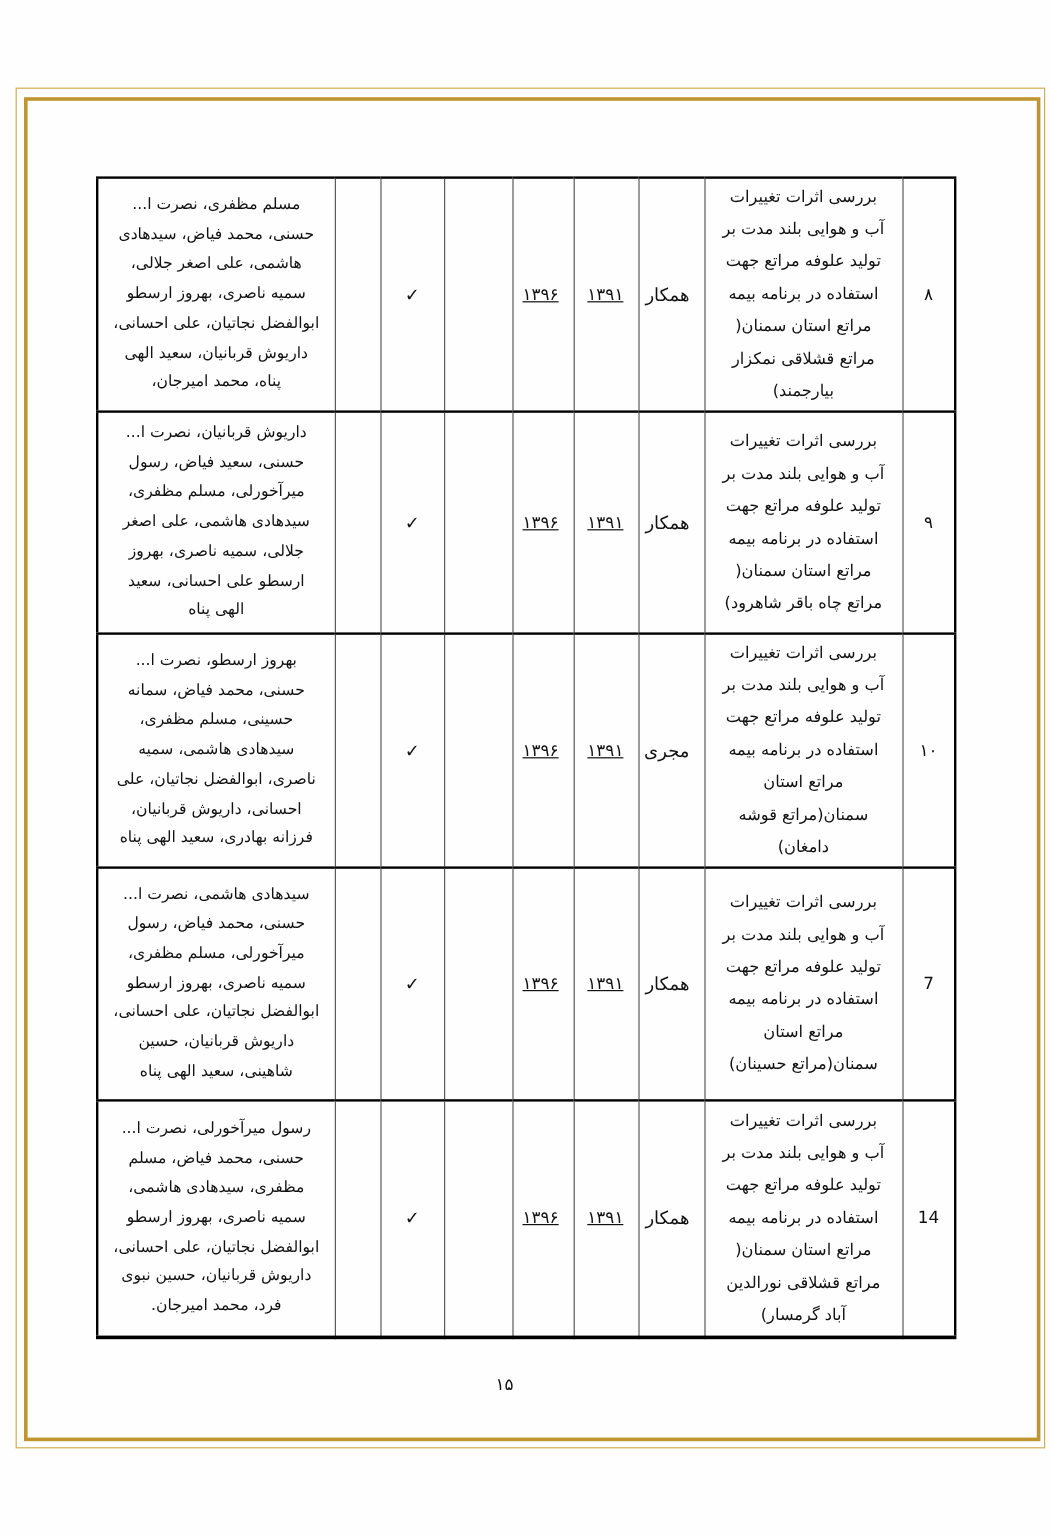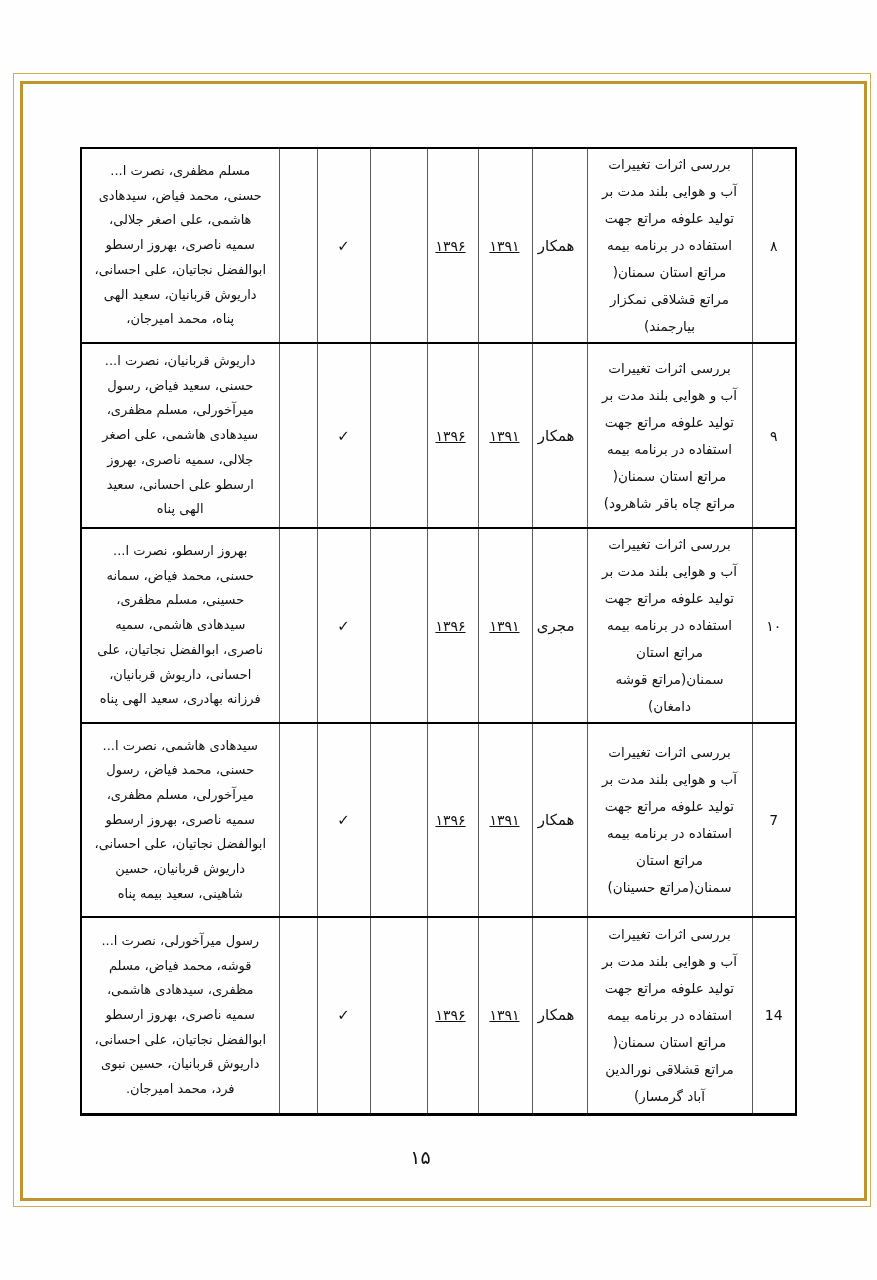--- a/index.html
+++ b/index.html
@@ -62,21 +62,21 @@
   td.cell-role.role-middle { vertical-align: middle; padding-top: 2px; text-align: center; }
   td.cell-year     { font-size: 14px; text-decoration: underline; }
   td.cell-check    { font-size: 15px; }
   td.cell-names    { font-size: 13px; line-height: 1.9; padding: 4px 6px; }
   .page-number {
     position: absolute;
     top: 1146px;
     left: 0;
     width: 841px;
     text-align: center;
-    font-size: 19px;
+    font-size: 14px;
     letter-spacing: 1px;
   }
 </style>
 </head>
 <body>
 
 <div class="page">
 
   <div class="frame-outer"></div>
   <div class="frame-inner"></div>
@@ -133,33 +133,33 @@
 
       <tr style="height:194px">
         <td class="cell-no">7</td>
         <td class="cell-title">بررسی اثرات تغییرات آب و هوایی بلند مدت بر تولید علوفه مراتع جهت استفاده در برنامه بیمه مراتع استان سمنان(مراتع حسینان)</td>
         <td class="cell-role">همکار</td>
         <td class="cell-year">۱۳۹۱</td>
         <td class="cell-year">۱۳۹۶</td>
         <td class="cell-blank"></td>
         <td class="cell-check">✓</td>
         <td class="cell-blank"></td>
-        <td class="cell-names">سیدهادی هاشمی، نصرت ا... حسنی، محمد فیاض، رسول میرآخورلی، مسلم مظفری، سمیه ناصری، بهروز ارسطو ابوالفضل نجاتیان، علی احسانی، داریوش قربانیان، حسین شاهینی، سعید بیمه پناه</td>
+        <td class="cell-names">سیدهادی هاشمی، نصرت ا... حسنی، محمد فیاض، رسول میرآخورلی، مسلم مظفری، سمیه ناصری، بهروز ارسطو ابوالفضل نجاتیان، علی احسانی، داریوش قربانیان، حسین شاهینی، سعید الهی پناه</td>
       </tr>
 
       <tr style="height:197px">
         <td class="cell-no">14</td>
         <td class="cell-title">بررسی اثرات تغییرات آب و هوایی بلند مدت بر تولید علوفه مراتع جهت استفاده در برنامه بیمه مراتع استان سمنان( مراتع قشلاقی نورالدین آباد گرمسار)</td>
         <td class="cell-role">همکار</td>
         <td class="cell-year">۱۳۹۱</td>
         <td class="cell-year">۱۳۹۶</td>
         <td class="cell-blank"></td>
         <td class="cell-check">✓</td>
         <td class="cell-blank"></td>
-        <td class="cell-names">رسول میرآخورلی، نصرت ا... قوشه، محمد فیاض، مسلم مظفری، سیدهادی هاشمی، سمیه ناصری، بهروز ارسطو ابوالفضل نجاتیان، علی احسانی، داریوش قربانیان، حسین نبوی فرد، محمد امیرجان.</td>
+        <td class="cell-names">رسول میرآخورلی، نصرت ا... حسنی، محمد فیاض، مسلم مظفری، سیدهادی هاشمی، سمیه ناصری، بهروز ارسطو ابوالفضل نجاتیان، علی احسانی، داریوش قربانیان، حسین نبوی فرد، محمد امیرجان.</td>
       </tr>
 
     </tbody>
   </table>
 
   <div class="page-number">۱۵</div>
 
 </div>
 
 </body></html>

